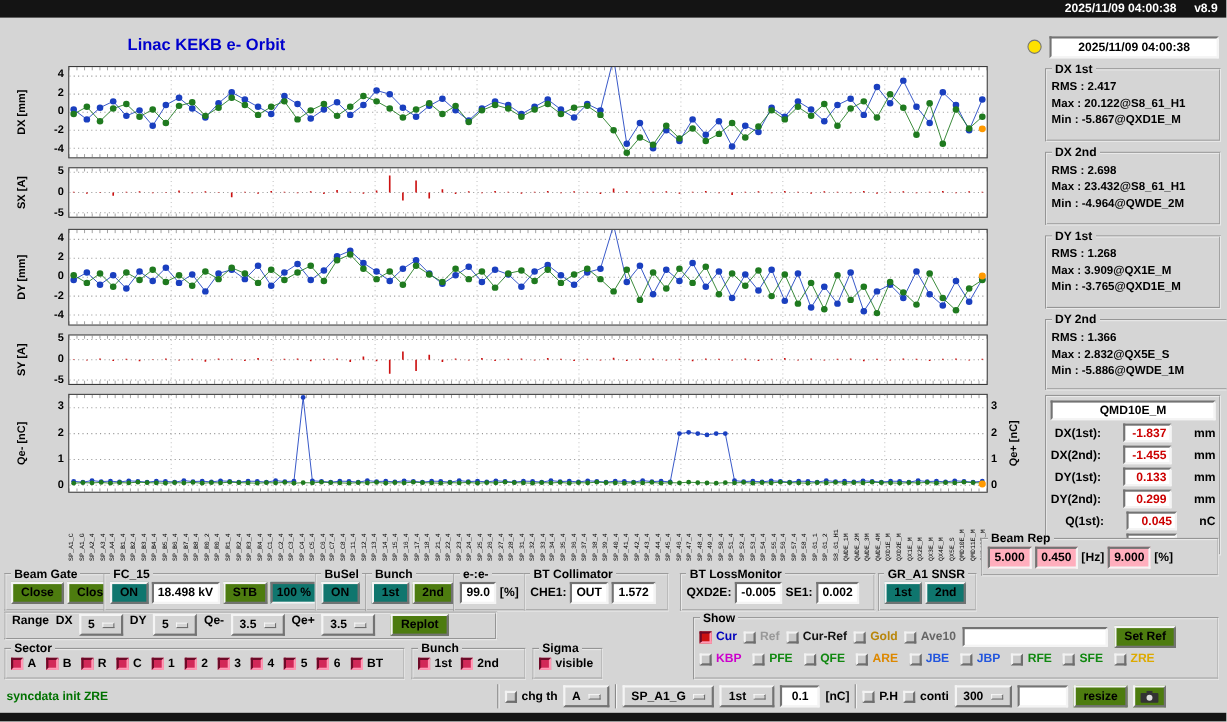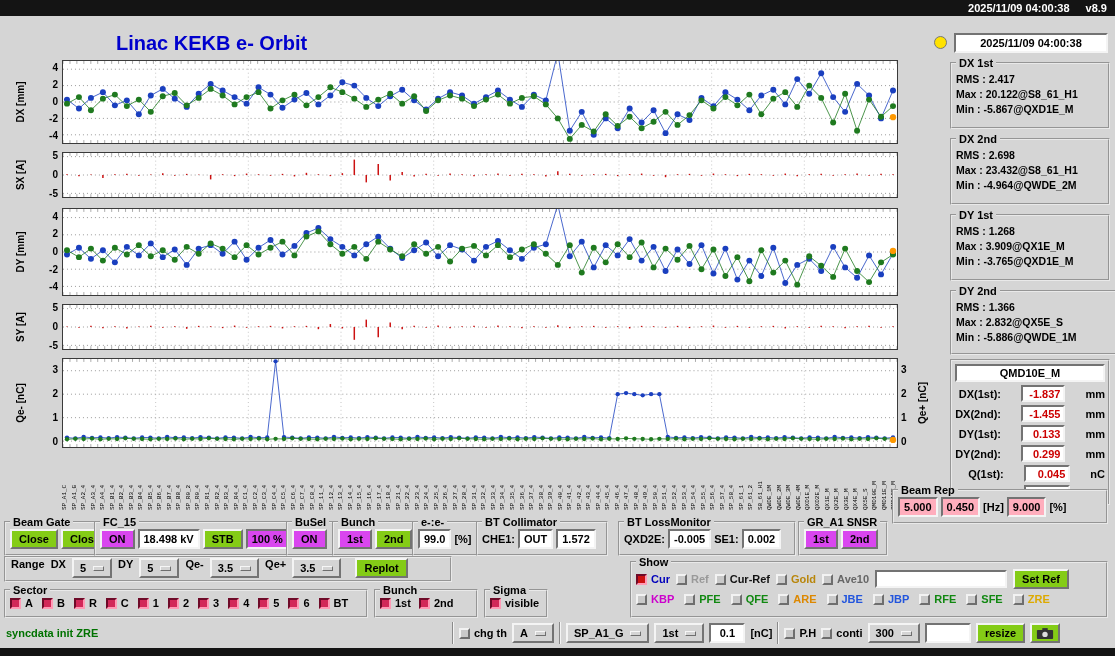--- a/index.html
+++ b/index.html
@@ -1,33 +1,33 @@
 <!DOCTYPE html>
 <html><head>
 <meta charset="utf-8">
 <style>
   *{box-sizing:border-box;margin:0;padding:0}
   html,body{width:1115px;height:656px}
   body{position:relative;background:#d5d5d5;font-family:"Liberation Sans",sans-serif;font-size:11px;color:#000;overflow:hidden}
   .topbar{position:absolute;left:0;top:0;width:1115px;height:16px;background:#141414;color:#fff;display:flex;justify-content:flex-end;align-items:center;gap:16px;padding-right:8px;font-weight:bold;font-size:11px}
   .bottombar{position:absolute;left:0;top:648px;width:1115px;height:8px;background:#141414}
-  .title{position:absolute;left:116px;top:32px;font-size:20px;font-weight:bold;color:#0000cd}
+  .title{position:absolute;left:116px;top:32px;font-size:15px;font-weight:bold;color:#0000cd}
   .plotwrap{position:absolute;background:#fff;border:1px solid #3a3a3a}
   .plotwrap svg{display:block;width:100%;height:100%}
   .ylab{position:absolute;transform:translate(-50%,-50%) rotate(-90deg);font-size:10px;font-weight:bold;white-space:nowrap}
   .tickl{position:absolute;width:20px;font-size:10px;text-align:right;font-weight:bold}
   .xlabels{position:absolute;left:62px;top:452px;width:836px;height:58px;display:flex;justify-content:space-between;overflow:hidden}
   .xlabels span{writing-mode:vertical-rl;transform:rotate(180deg);font-family:"Liberation Mono",monospace;font-size:6px;line-height:1;color:#000}
   fieldset{position:absolute;border:2px groove #e9e9e9;padding:1px 4px 3px 4px;background:#d5d5d5}
   legend{font-weight:bold;font-size:11px;padding:0 3px}
   .row{display:flex;align-items:center;gap:3px}
-  .btn{display:inline-flex;align-items:center;justify-content:center;height:20px;padding:0 7px;font-weight:bold;background:#84cc16;border-top:2px solid #f4f4f4;border-left:2px solid #f4f4f4;border-bottom:2px solid #737373;border-right:2px solid #737373;cursor:default;white-space:nowrap}
+  .btn{display:inline-flex;align-items:center;justify-content:center;height:20px;padding:0 7px;font-weight:bold;background:#4d7c0f;border-top:2px solid #f4f4f4;border-left:2px solid #f4f4f4;border-bottom:2px solid #737373;border-right:2px solid #737373;cursor:default;white-space:nowrap}
   .sunken{border-top:2px solid #737373;border-left:2px solid #737373;border-bottom:2px solid #f4f4f4;border-right:2px solid #f4f4f4;background:#fff}
   .val{display:inline-flex;align-items:center;justify-content:center;height:20px;padding:0 4px;font-weight:bold;white-space:nowrap}
-  .green{background:#d946ef}
+  .green{background:#0f766e}
   .pink{background:#ffaebd}
   .dd{display:inline-flex;align-items:center;height:20px;padding:0 6px;gap:7px;font-weight:bold;background:#d4d4d4;border-top:2px solid #f4f4f4;border-left:2px solid #f4f4f4;border-bottom:2px solid #737373;border-right:2px solid #737373;white-space:nowrap}
   .ddbar{display:inline-block;width:11px;height:5px;background:#d4d4d4;border-top:1px solid #f6f6f6;border-left:1px solid #f6f6f6;border-bottom:1px solid #6e6e6e;border-right:1px solid #6e6e6e}
   .cbitem{display:inline-flex;align-items:center;gap:4px;font-weight:bold;white-space:nowrap}
   .cb{display:inline-block;width:11px;height:11px;background:#c9c9c9;border-top:2px solid #f2f2f2;border-left:2px solid #f2f2f2;border-bottom:2px solid #6e6e6e;border-right:2px solid #6e6e6e}
   .cb.on{background:#d22858;border-top:2px solid #6e0a28;border-left:2px solid #6e0a28;border-bottom:2px solid #ff9ab5;border-right:2px solid #ff9ab5}
   .statgrp div{font-weight:bold;font-size:10.5px;margin:3px 0;white-space:nowrap}
   .mrow{display:flex;align-items:center;gap:20px;margin:3px 0;font-weight:bold}
   .mrow .mlabel{width:56px;text-align:right}
   .mrow .mval{width:52px;height:17px;display:inline-flex;align-items:center;justify-content:flex-end;padding:0 3px;color:#cc0000;font-weight:bold}

